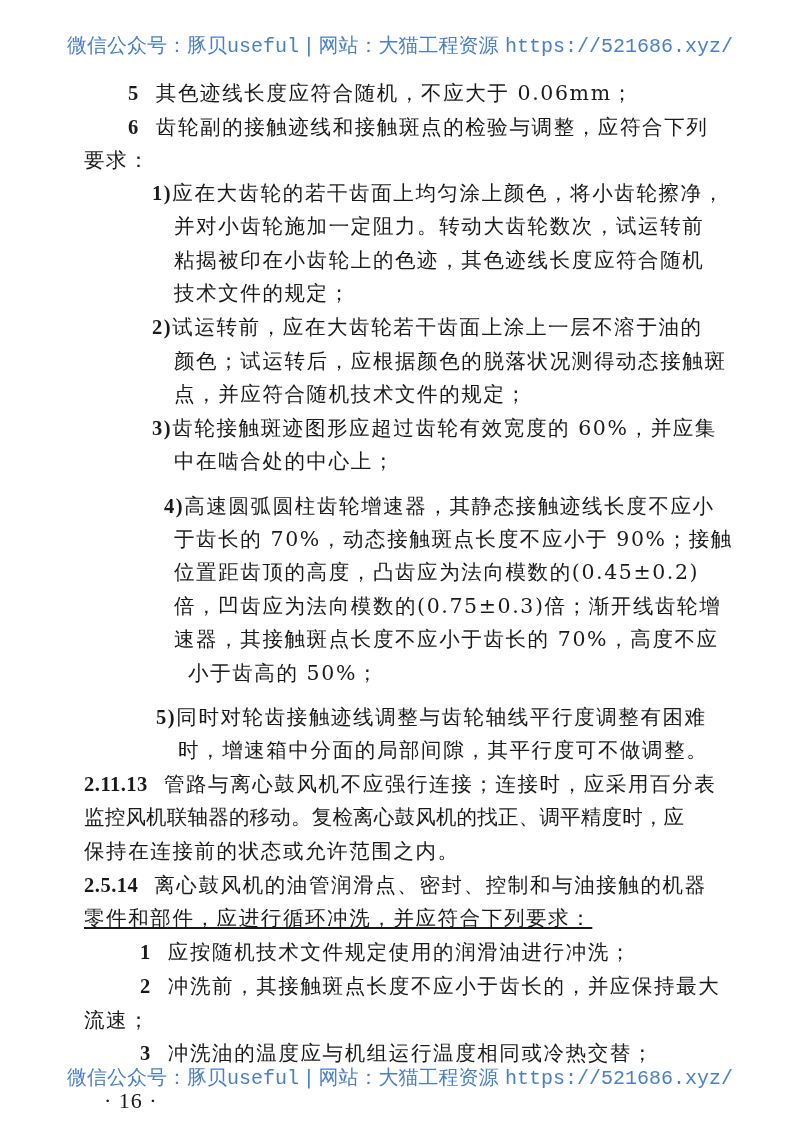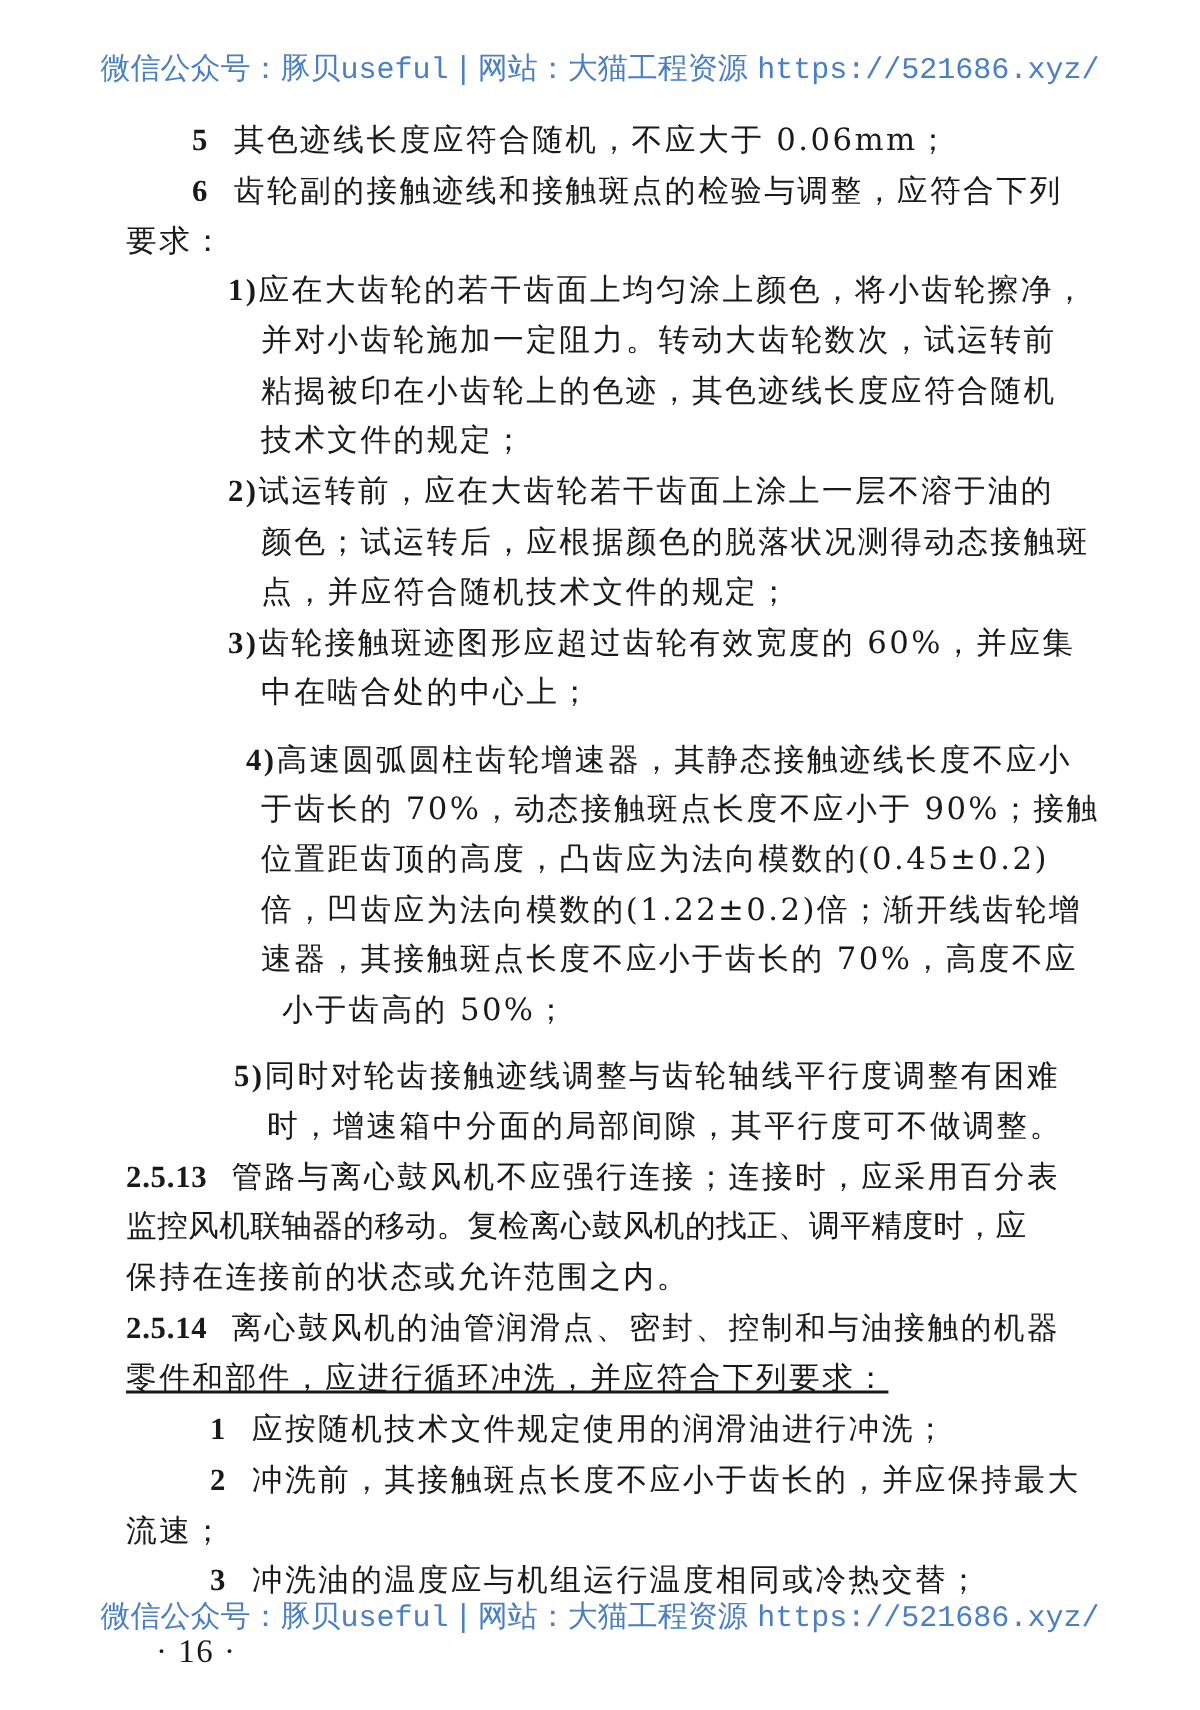--- a/index.html
+++ b/index.html
@@ -61,31 +61,31 @@
 <div class="line" style="left:152px; top:415px;">
   <span class="num">3)</span><span>齿轮接触斑迹图形应超过齿轮有效宽度的 60%，并应集</span>
 </div>
 <div class="line" style="left:174px; top:448px;">中在啮合处的中心上；</div>
 
 <div class="line" style="left:152px; top:493px;margin-left:12px;">
   <span class="num">4)</span><span>高速圆弧圆柱齿轮增速器，其静态接触迹线长度不应小</span>
 </div>
 <div class="line" style="left:174px; top:526px;">于齿长的 70%，动态接触斑点长度不应小于 90%；接触</div>
 <div class="line" style="left:174px; top:559px;">位置距齿顶的高度，凸齿应为法向模数的(0.45±0.2)</div>
-<div class="line" style="left:174px; top:593px;">倍，凹齿应为法向模数的(1.22±0.2)倍；渐开线齿轮增</div>
+<div class="line" style="left:174px; top:593px;">倍，凹齿应为法向模数的(0.75±0.3)倍；渐开线齿轮增</div>
 <div class="line" style="left:174px; top:626px;">速器，其接触斑点长度不应小于齿长的 70%，高度不应</div>
 <div class="line" style="left:188px; top:660px;">小于齿高的 50%；</div>
 
 <div class="line" style="left:156px; top:704px;">
   <span class="num">5)</span><span>同时对轮齿接触迹线调整与齿轮轴线平行度调整有困难</span>
 </div>
 <div class="line" style="left:178px; top:737px;">时，增速箱中分面的局部间隙，其平行度可不做调整。</div>
 
 <div class="line" style="left:84px; top:771px;">
-  <span class="sec">2.5.13</span><span>管路与离心鼓风机不应强行连接；连接时，应采用百分表</span>
+  <span class="sec">2.11.13</span><span>管路与离心鼓风机不应强行连接；连接时，应采用百分表</span>
 </div>
 <div class="line" style="left:84px; top:804px; letter-spacing:0.2px;">监控风机联轴器的移动。复检离心鼓风机的找正、调平精度时，应</div>
 <div class="line" style="left:84px; top:838px;">保持在连接前的状态或允许范围之内。</div>
 
 <div class="line" style="left:84px; top:872px;">
   <span class="sec">2.5.14</span><span>离心鼓风机的油管润滑点、密封、控制和与油接触的机器</span>
 </div>
 <div class="line" style="left:84px; top:905px;text-decoration:underline;">零件和部件，应进行循环冲洗，并应符合下列要求：</div>
 
 <div class="line" style="left:140px; top:939px;">

